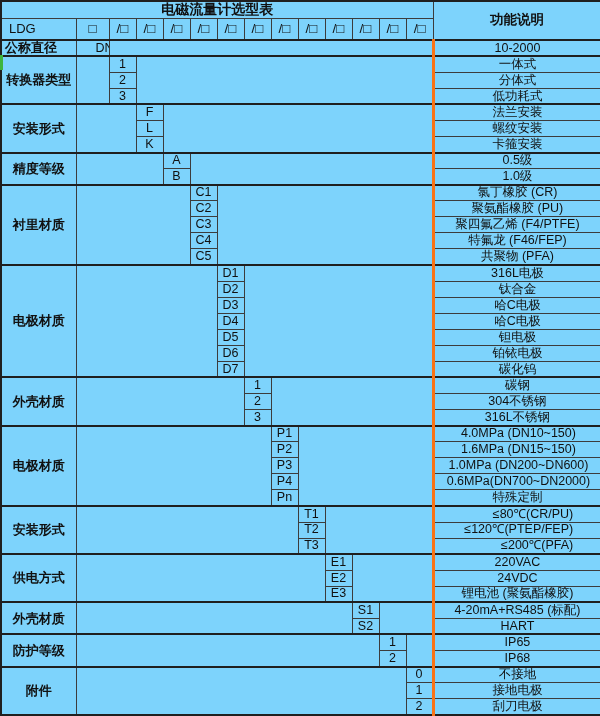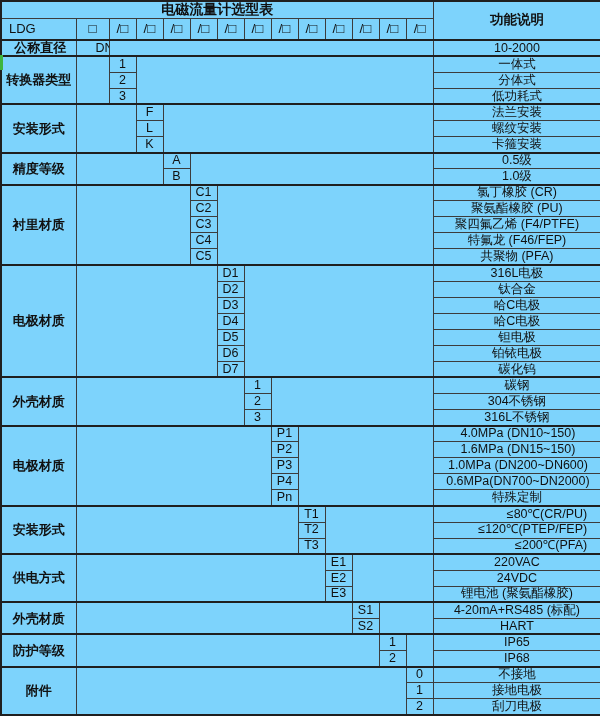--- a/index.html
+++ b/index.html
@@ -40,21 +40,21 @@
   td.fn-head {
     font-weight: bold;
     font-size: 13.5px;
     border-left: 1px solid #3c3c3c;
   }
   td.cat {
     font-weight: bold;
     font-size: 13px;
     border-right: 1px solid #3c3c3c;
   }
-  td.cat.align-left { text-align: center; padding-left: 3px; }
+  td.cat.align-left { text-align: left; padding-left: 3px; }
   td.ldg-cell {
     text-align: left;
     padding-left: 7px;
     font-size: 13px;
     border-right: 1px solid #3c3c3c;
     margin-left: 8px;
   }
   td.box {
     border: 1px solid #3c3c3c;
     font-size: 13.5px;
@@ -62,26 +62,26 @@
   td.code {
     border: 1px solid #3c3c3c;
     font-size: 12.5px;
   }
   td.code.dn { text-align: left; padding-left: 19px; }
   td.sp {
     border-left: 1px solid #3c3c3c;
     border-right: 1px solid #3c3c3c;
   }
   td.desc {
-    border-left: 1px solid #f97316;
+    border-left: 3px solid #f97316;
     border-top: 1px solid #3c3c3c;
     font-size: 12.5px;
   }
   td.desc.left { text-align: center; padding-left: 2px; }
-  td.desc.right { text-align: right; padding-right: 13px; }
+  td.desc.right { text-align: right; padding-right: 27px; }
   tr.sec-start > td { border-top: 2px solid #1f1f1f; }
 
   .artifact {
     position: absolute;
     left: 0;
     top: 55px;
     width: 3px;
     height: 15px;
     background: #3db53d;
   }

